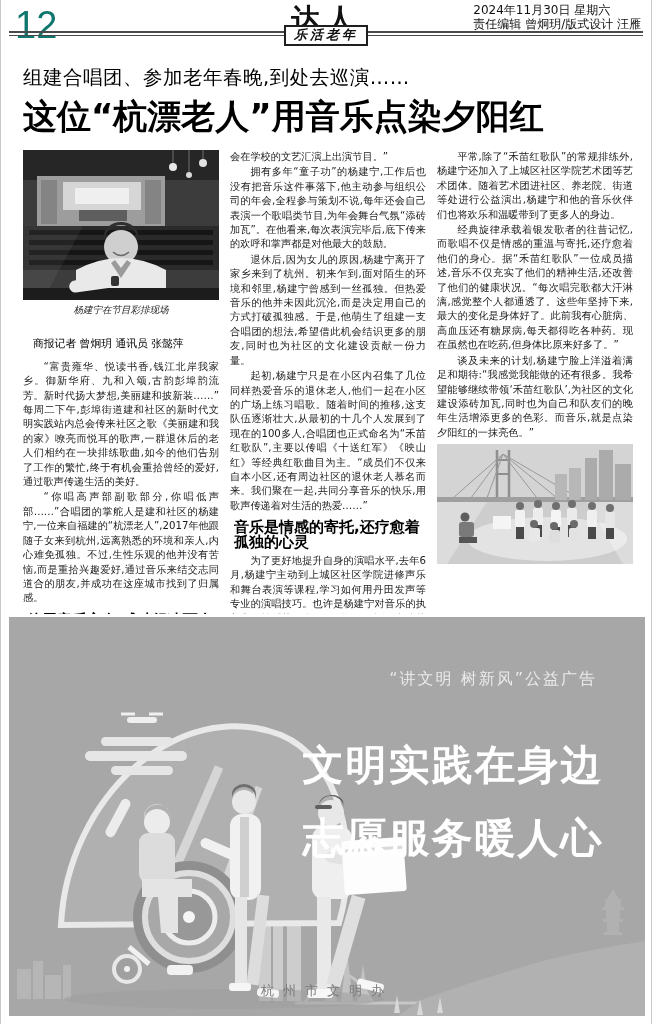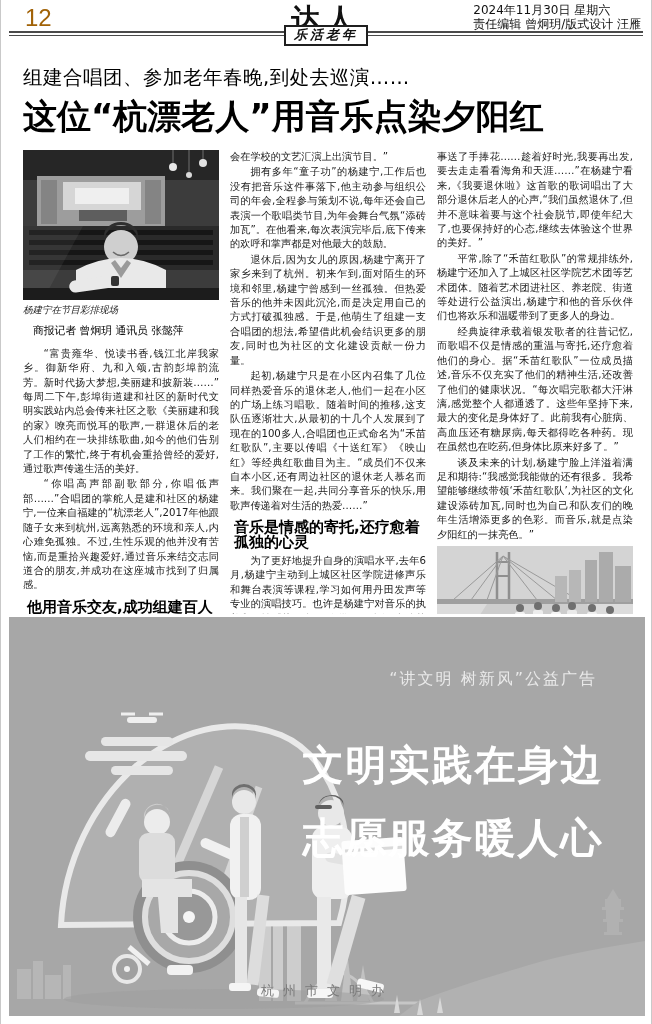--- a/index.html
+++ b/index.html
@@ -1,20 +1,20 @@
 <!DOCTYPE html>
 <html lang="zh"><head>
 <meta charset="utf-8">
 <style>
   html,body{margin:0;padding:0;background:#e9e9e9;}
   .page{position:relative;width:652px;height:1024px;background:#fff;margin:0 auto;
         overflow:hidden;font-family:"DejaVu Sans",sans-serif;color:#1a1a1a;
         border-left:1px solid #c9c9c9;border-right:1px solid #c9c9c9;box-sizing:border-box;}
   
-  .pagenum{position:absolute;left:24px;top:4px;font-size:24px;color:#a16207;
+  .pagenum{position:absolute;left:14px;top:4px;font-size:38px;color:#0f766e;
            font-family:"Liberation Sans",sans-serif;}
   .section-title{position:absolute;left:0;top:0;width:100%;text-align:center;
            font-size:29px;font-weight:700;letter-spacing:6px;color:#111;}
   .header-rule{position:absolute;left:8px;right:8px;top:31px;height:2px;
            border-top:2px solid #4a4a4a;border-bottom:1px solid #4a4a4a;}
   .masthead-box{position:absolute;top:25px;left:50%;transform:translateX(-50%);
            background:#fff;border:2px solid #1f1f1f;padding:0 8px;height:17px;line-height:15px;
            font-family:"DejaVu Serif",serif;font-style:italic;font-weight:bold;
            font-size:13px;letter-spacing:3px;color:#111;}
   .dateblock{position:absolute;right:10px;top:3px;font-size:12px;
@@ -25,22 +25,22 @@
            color:#000;letter-spacing:0;font-family:"DejaVu Sans",sans-serif;}
   
   .article-body{position:absolute;left:22px;top:150px;width:610px;height:464px;
            display:flex;gap:11px;overflow:hidden;}
   .col{width:196px;flex:0 0 196px;font-size:10.2px;line-height:14.4px;}
   .para{margin:0 0 1px;text-indent:2em;text-align:justify;}
   .para.cont{text-indent:0;}
   .subhead{margin:7px 4px 5px;font-weight:bold;font-size:15px;color:#000;}
   figure{margin:0;}
   .photo-frame svg{display:block;width:100%;}
-  .photo-caption{text-align:left;font-size:9.5px;font-style:italic;
-           font-family:"DejaVu Serif",serif;color:#222;margin:3px 0 7px;}
+  .photo-caption{text-align:center;font-size:9.5px;font-style:italic;
+           font-family:"DejaVu Serif",serif;color:#222;margin:3px 0 20px;}
   .byline{font-size:10.8px;color:#000;margin:1px 10px 8px;}
   
   .ad{position:absolute;left:8px;top:617px;width:636px;height:399px;background:#a7a7a7;
         overflow:hidden;}
   .ad svg{position:absolute;left:0;top:0;}
   .ad-note{position:absolute;right:48px;top:52px;font-size:16px;color:#e9e9e9;
         letter-spacing:2px;}
   .ad-slogan{position:absolute;left:276px;top:112px;width:336px;text-align:center;
         font-size:41px;font-weight:900;color:#ffffff;line-height:73px;letter-spacing:2px;}
   .ad-org{position:absolute;left:0;bottom:16px;width:100%;text-align:center;
@@ -115,21 +115,20 @@
         <p class="para cont">会在学校的文艺汇演上出演节目。”</p>
         <p class="para">拥有多年“童子功”的杨建宁,工作后也没有把音乐这件事落下,他主动参与组织公司的年会,全程参与策划不说,每年还会自己表演一个歌唱类节目,为年会舞台气氛“添砖加瓦”。在他看来,每次表演完毕后,底下传来的欢呼和掌声都是对他最大的鼓励。</p>
         <p class="para">退休后,因为女儿的原因,杨建宁离开了家乡来到了杭州。初来乍到,面对陌生的环境和邻里,杨建宁曾感到一丝孤独。但热爱音乐的他并未因此沉沦,而是决定用自己的方式打破孤独感。于是,他萌生了组建一支合唱团的想法,希望借此机会结识更多的朋友,同时也为社区的文化建设贡献一份力量。</p>
         <p class="para">起初,杨建宁只是在小区内召集了几位同样热爱音乐的退休老人,他们一起在小区的广场上练习唱歌。随着时间的推移,这支队伍逐渐壮大,从最初的十几个人发展到了现在的100多人,合唱团也正式命名为“禾苗红歌队”,主要以传唱《十送红军》《映山红》等经典红歌曲目为主。“成员们不仅来自本小区,还有周边社区的退休老人慕名而来。我们聚在一起,共同分享音乐的快乐,用歌声传递着对生活的热爱……”</p>
         <p class="subhead">音乐是情感的寄托,还疗愈着孤独的心灵</p>
         <p class="para">为了更好地提升自身的演唱水平,去年6月,杨建宁主动到上城区社区学院进修声乐和舞台表演等课程,学习如何用丹田发声等专业的演唱技巧。也许是杨建宁对音乐的执着和热情感染了老师,在学习了半年后,他获得了一次很好的表演机会。</p>
       </div>
 
     <div class="col">
       <div>
-          <p class="para cont">事送了手捧花……趁着好时光,我要再出发,要去走走看看海角和天涯……”在杨建宁看来,《我要退休啦》这首歌的歌词唱出了大部分退休后老人的心声,“我们虽然退休了,但并不意味着要与这个社会脱节,即使年纪大了,也要保持好的心态,继续去体验这个世界的美好。”</p>
           <p class="para">平常,除了“禾苗红歌队”的常规排练外,杨建宁还加入了上城区社区学院艺术团等艺术团体。随着艺术团进社区、养老院、街道等处进行公益演出,杨建宁和他的音乐伙伴们也将欢乐和温暖带到了更多人的身边。</p>
           <p class="para">经典旋律承载着银发歌者的往昔记忆,而歌唱不仅是情感的重温与寄托,还疗愈着他们的身心。据“禾苗红歌队”一位成员描述,音乐不仅充实了他们的精神生活,还改善了他们的健康状况。“每次唱完歌都大汗淋漓,感觉整个人都通透了。这些年坚持下来,最大的变化是身体好了。此前我有心脏病、高血压还有糖尿病,每天都得吃各种药。现在虽然也在吃药,但身体比原来好多了。”</p>
           <p class="para">谈及未来的计划,杨建宁脸上洋溢着满足和期待:“我感觉我能做的还有很多。我希望能够继续带领‘禾苗红歌队’,为社区的文化建设添砖加瓦,同时也为自己和队友们的晚年生活增添更多的色彩。而音乐,就是点染夕阳红的一抹亮色。”</p>
         </div>
       <figure class="photo-frame" style="margin-top:4px;">
         <svg viewBox="0 0 196 120" width="196" height="120">
           <rect x="0" y="0" width="196" height="120" fill="#d4d4d4"></rect>
           <line x1="60" y1="6" x2="60" y2="56" stroke="#8f8f8f" stroke-width="2.5"></line>
           <line x1="72" y1="6" x2="72" y2="56" stroke="#8f8f8f" stroke-width="2.5"></line>
           <line x1="60" y1="16" x2="72" y2="16" stroke="#8f8f8f" stroke-width="2"></line>

